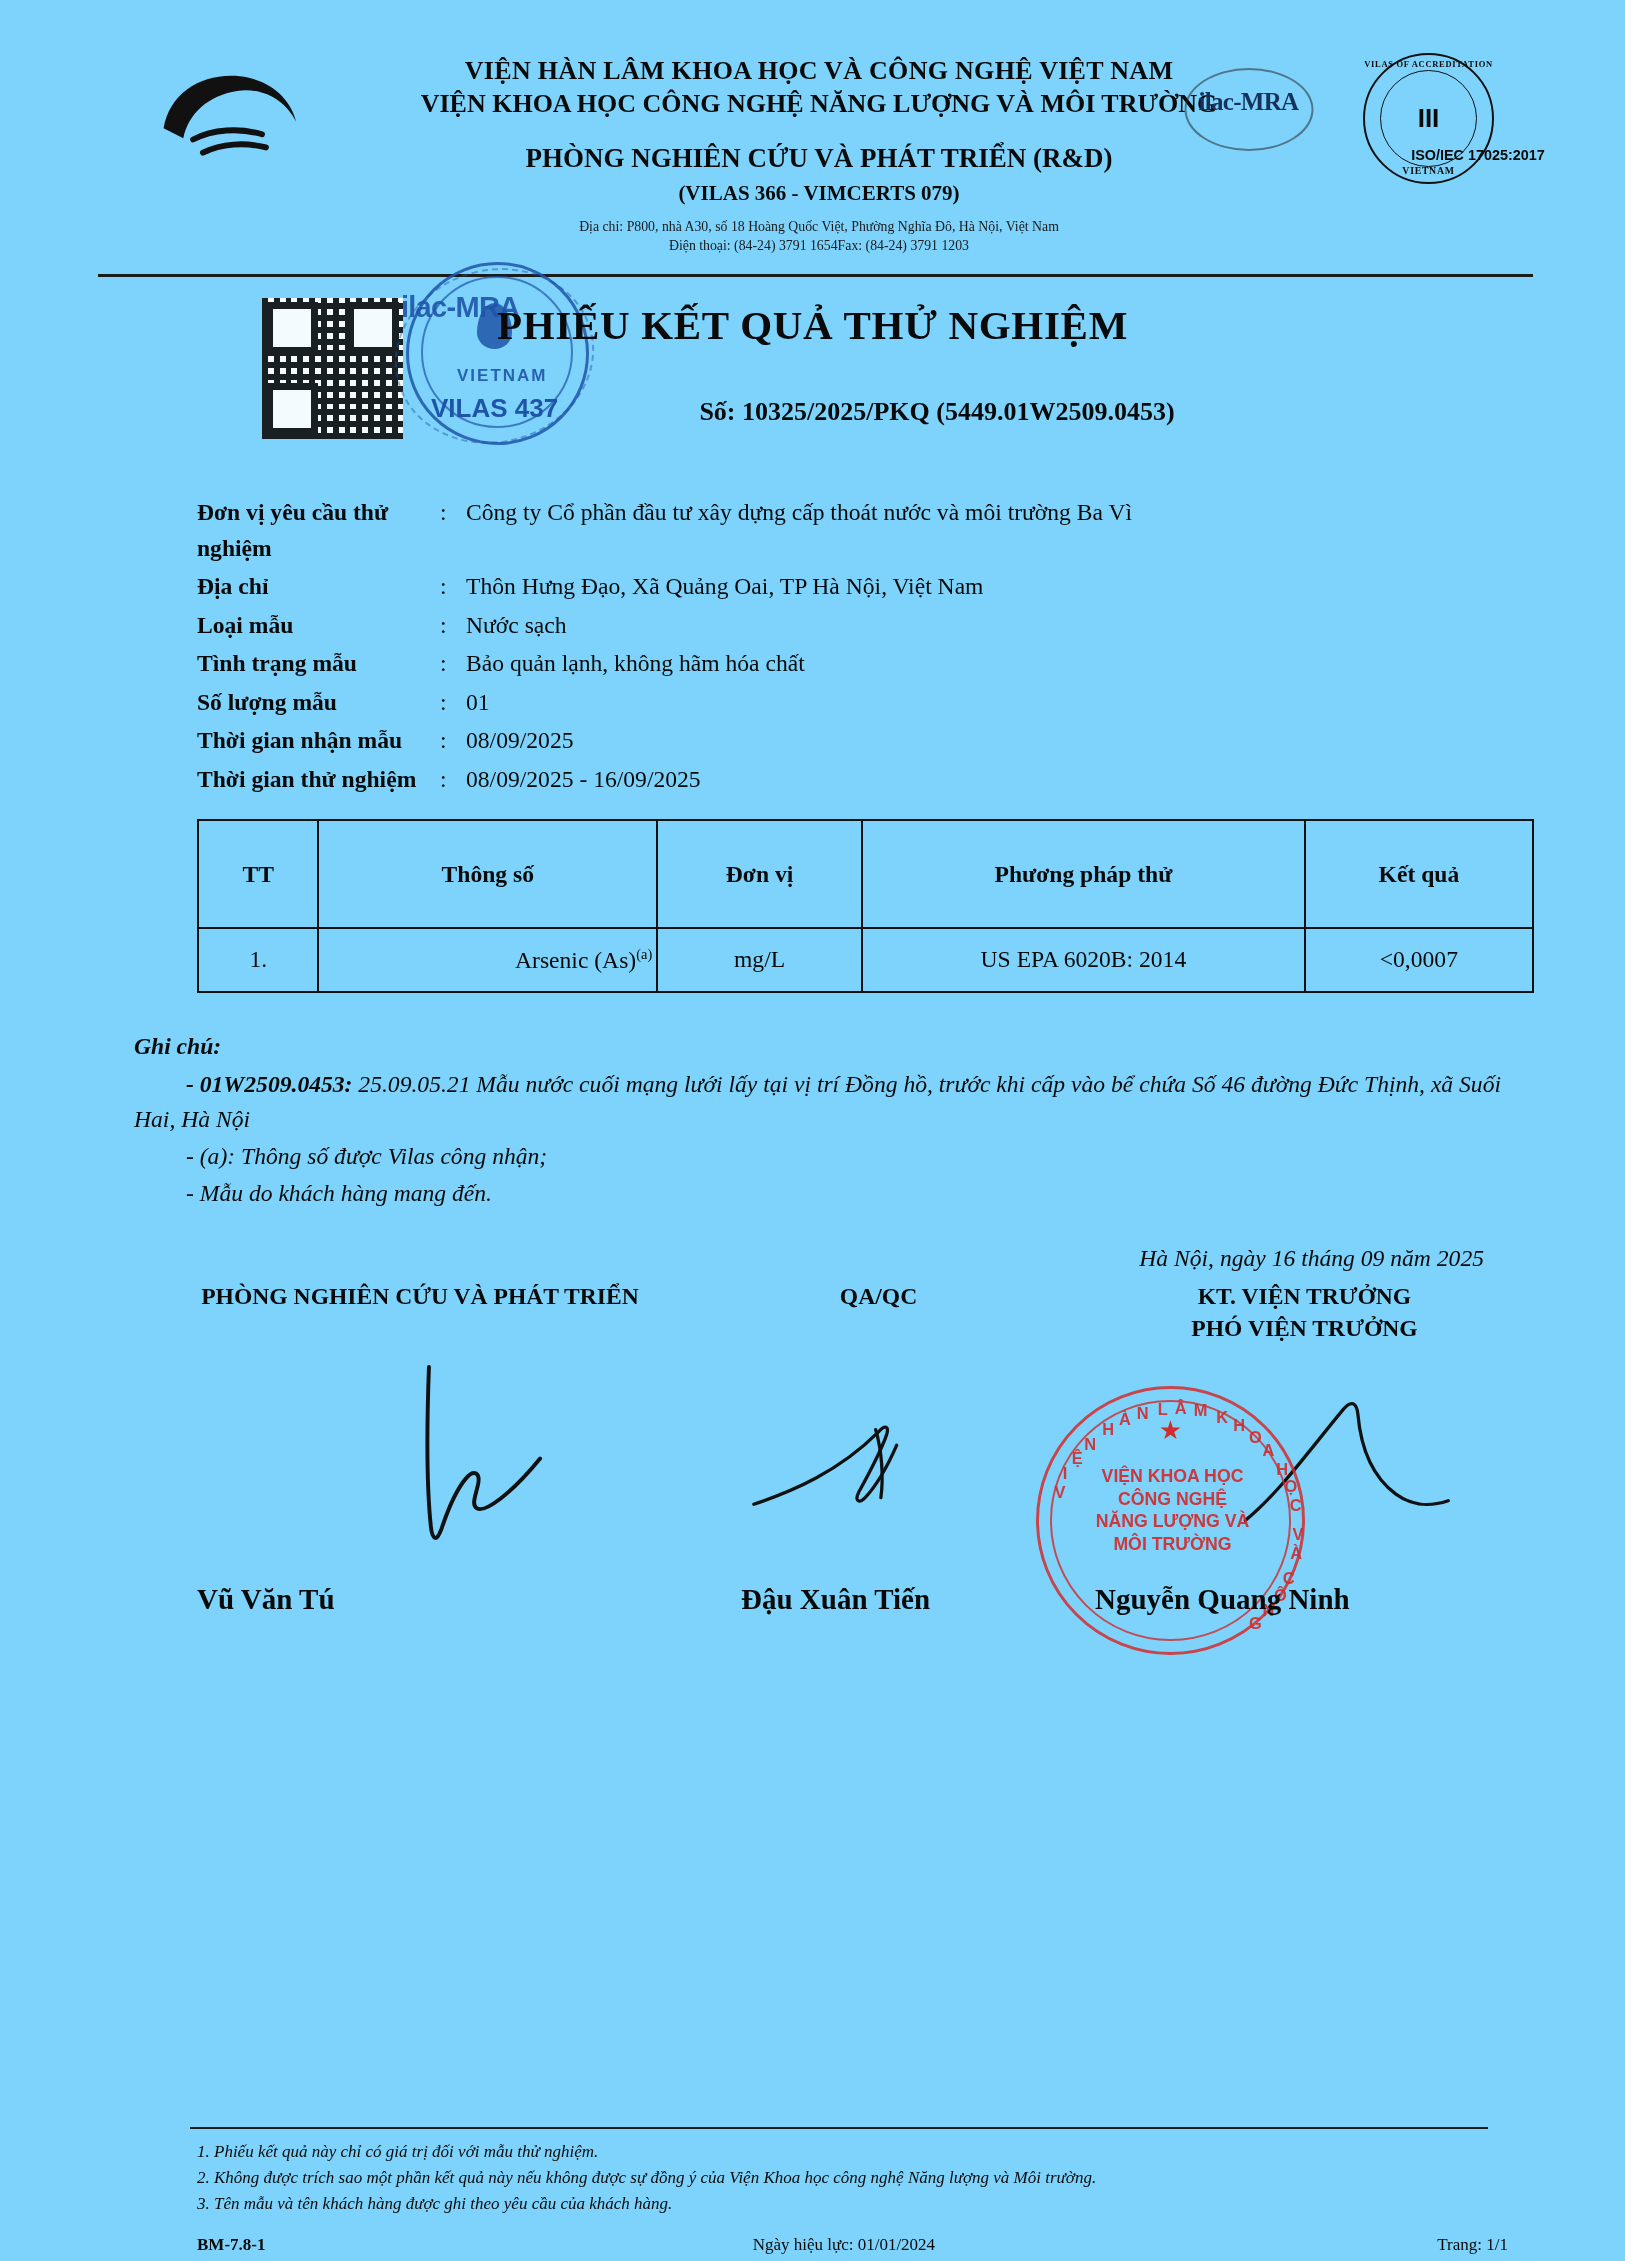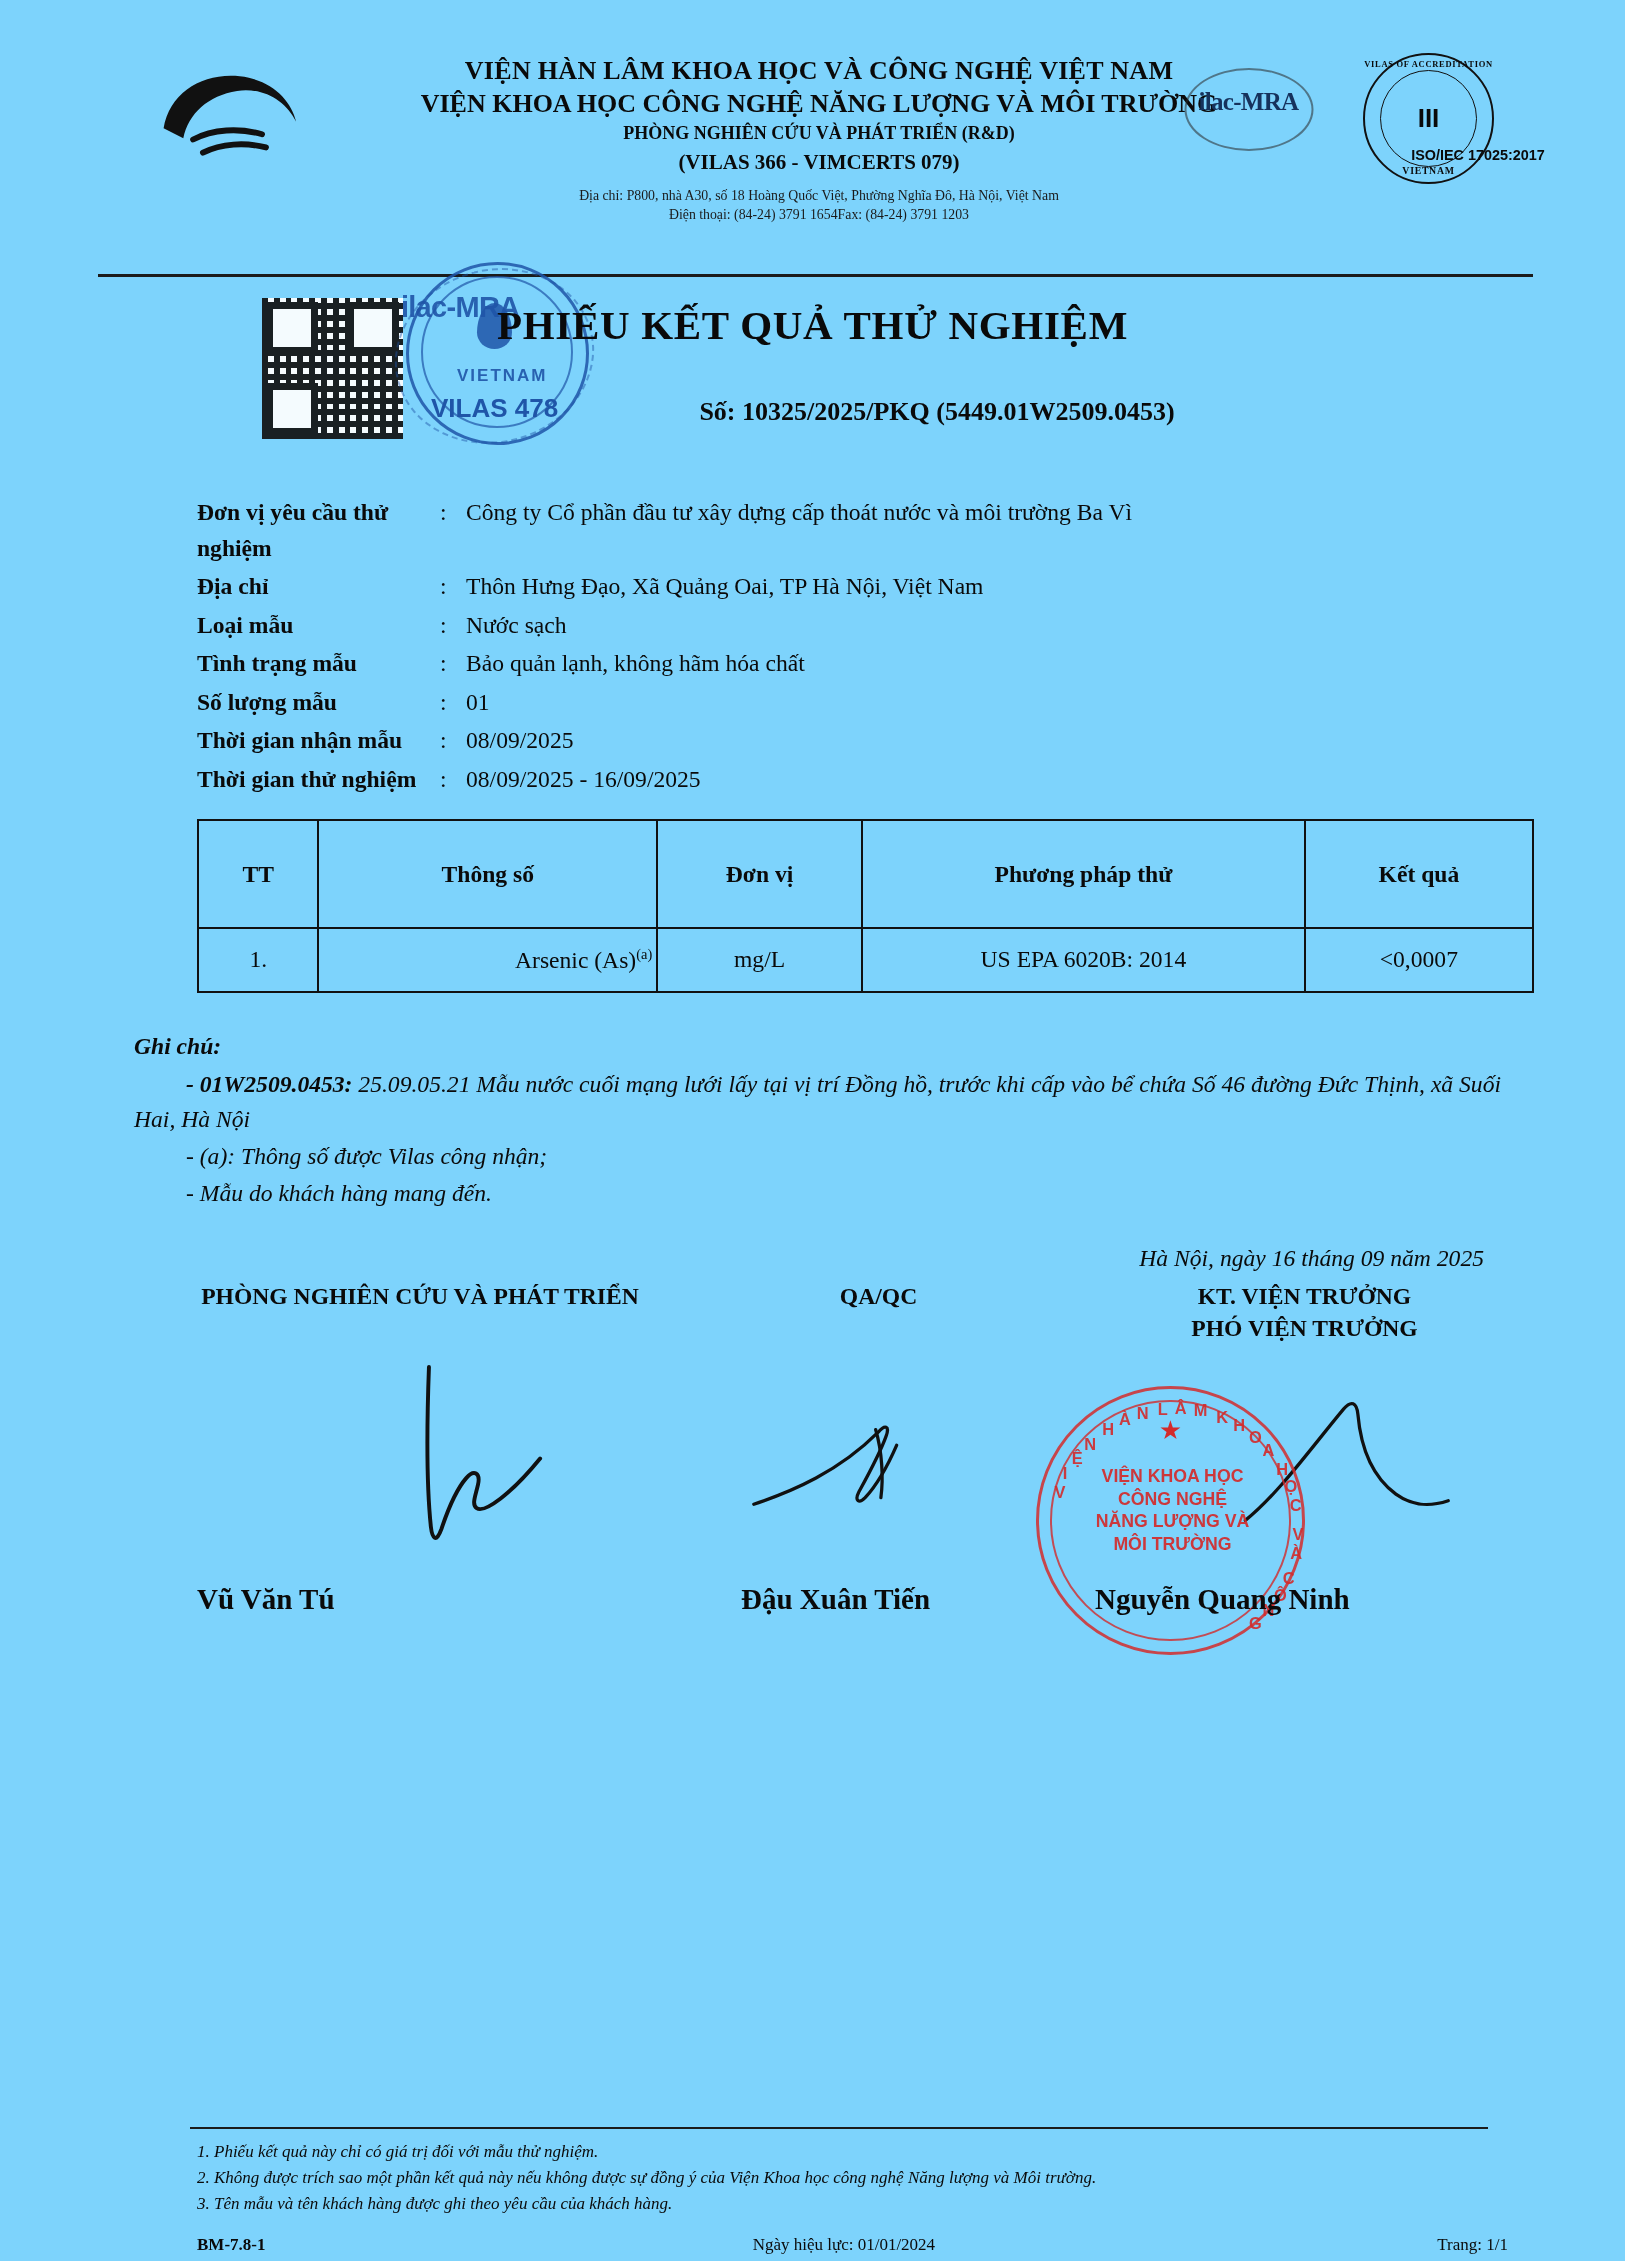--- a/index.html
+++ b/index.html
@@ -48,24 +48,24 @@
     font-weight: bold;
     letter-spacing: 0.3px;
     line-height: 1.25;
   }
   .h-line2 {
     font-size: 26px;
     font-weight: bold;
     line-height: 1.25;
   }
   .h-line3 {
-    font-size: 18px;
+    font-size: 27px;
     font-weight: bold;
     line-height: 1.35;
-    margin-top: 1px;
+    margin-top: 20px;
   }
   .h-line4 {
     font-size: 21px;
     font-weight: bold;
     line-height: 1.35;
     margin-top: 2.6px;
   }
   .addr {
     margin-top: 9.2px;
     font-size: 13.8px;
@@ -552,21 +552,21 @@
     <div class="qr-eye bl"></div>
   </div>
 
   <div class="stamp-blue">
     <div class="arc"></div>
     <div class="ring"></div>
     <div class="ring2"></div>
     <div class="ilac-mra">ilac-MRA</div>
     <div class="drop"></div>
     <div class="vn">VIETNAM</div>
-    <div class="vilas">VILAS 478</div>
+    <div class="vilas">VILAS 437</div>
   </div>
 
   <div class="doc-title">PHIẾU KẾT QUẢ THỬ NGHIỆM</div>
   <div class="doc-number">Số: 10325/2025/PKQ (5449.01W2509.0453)</div>
 
   <div class="info">
     <div class="info-row">
       <div class="info-label">Đơn vị yêu cầu thử nghiệm</div>
       <div class="info-colon">:</div>
       <div class="info-value">Công ty Cổ phần đầu tư xây dựng cấp thoát nước và môi trường Ba Vì</div>

